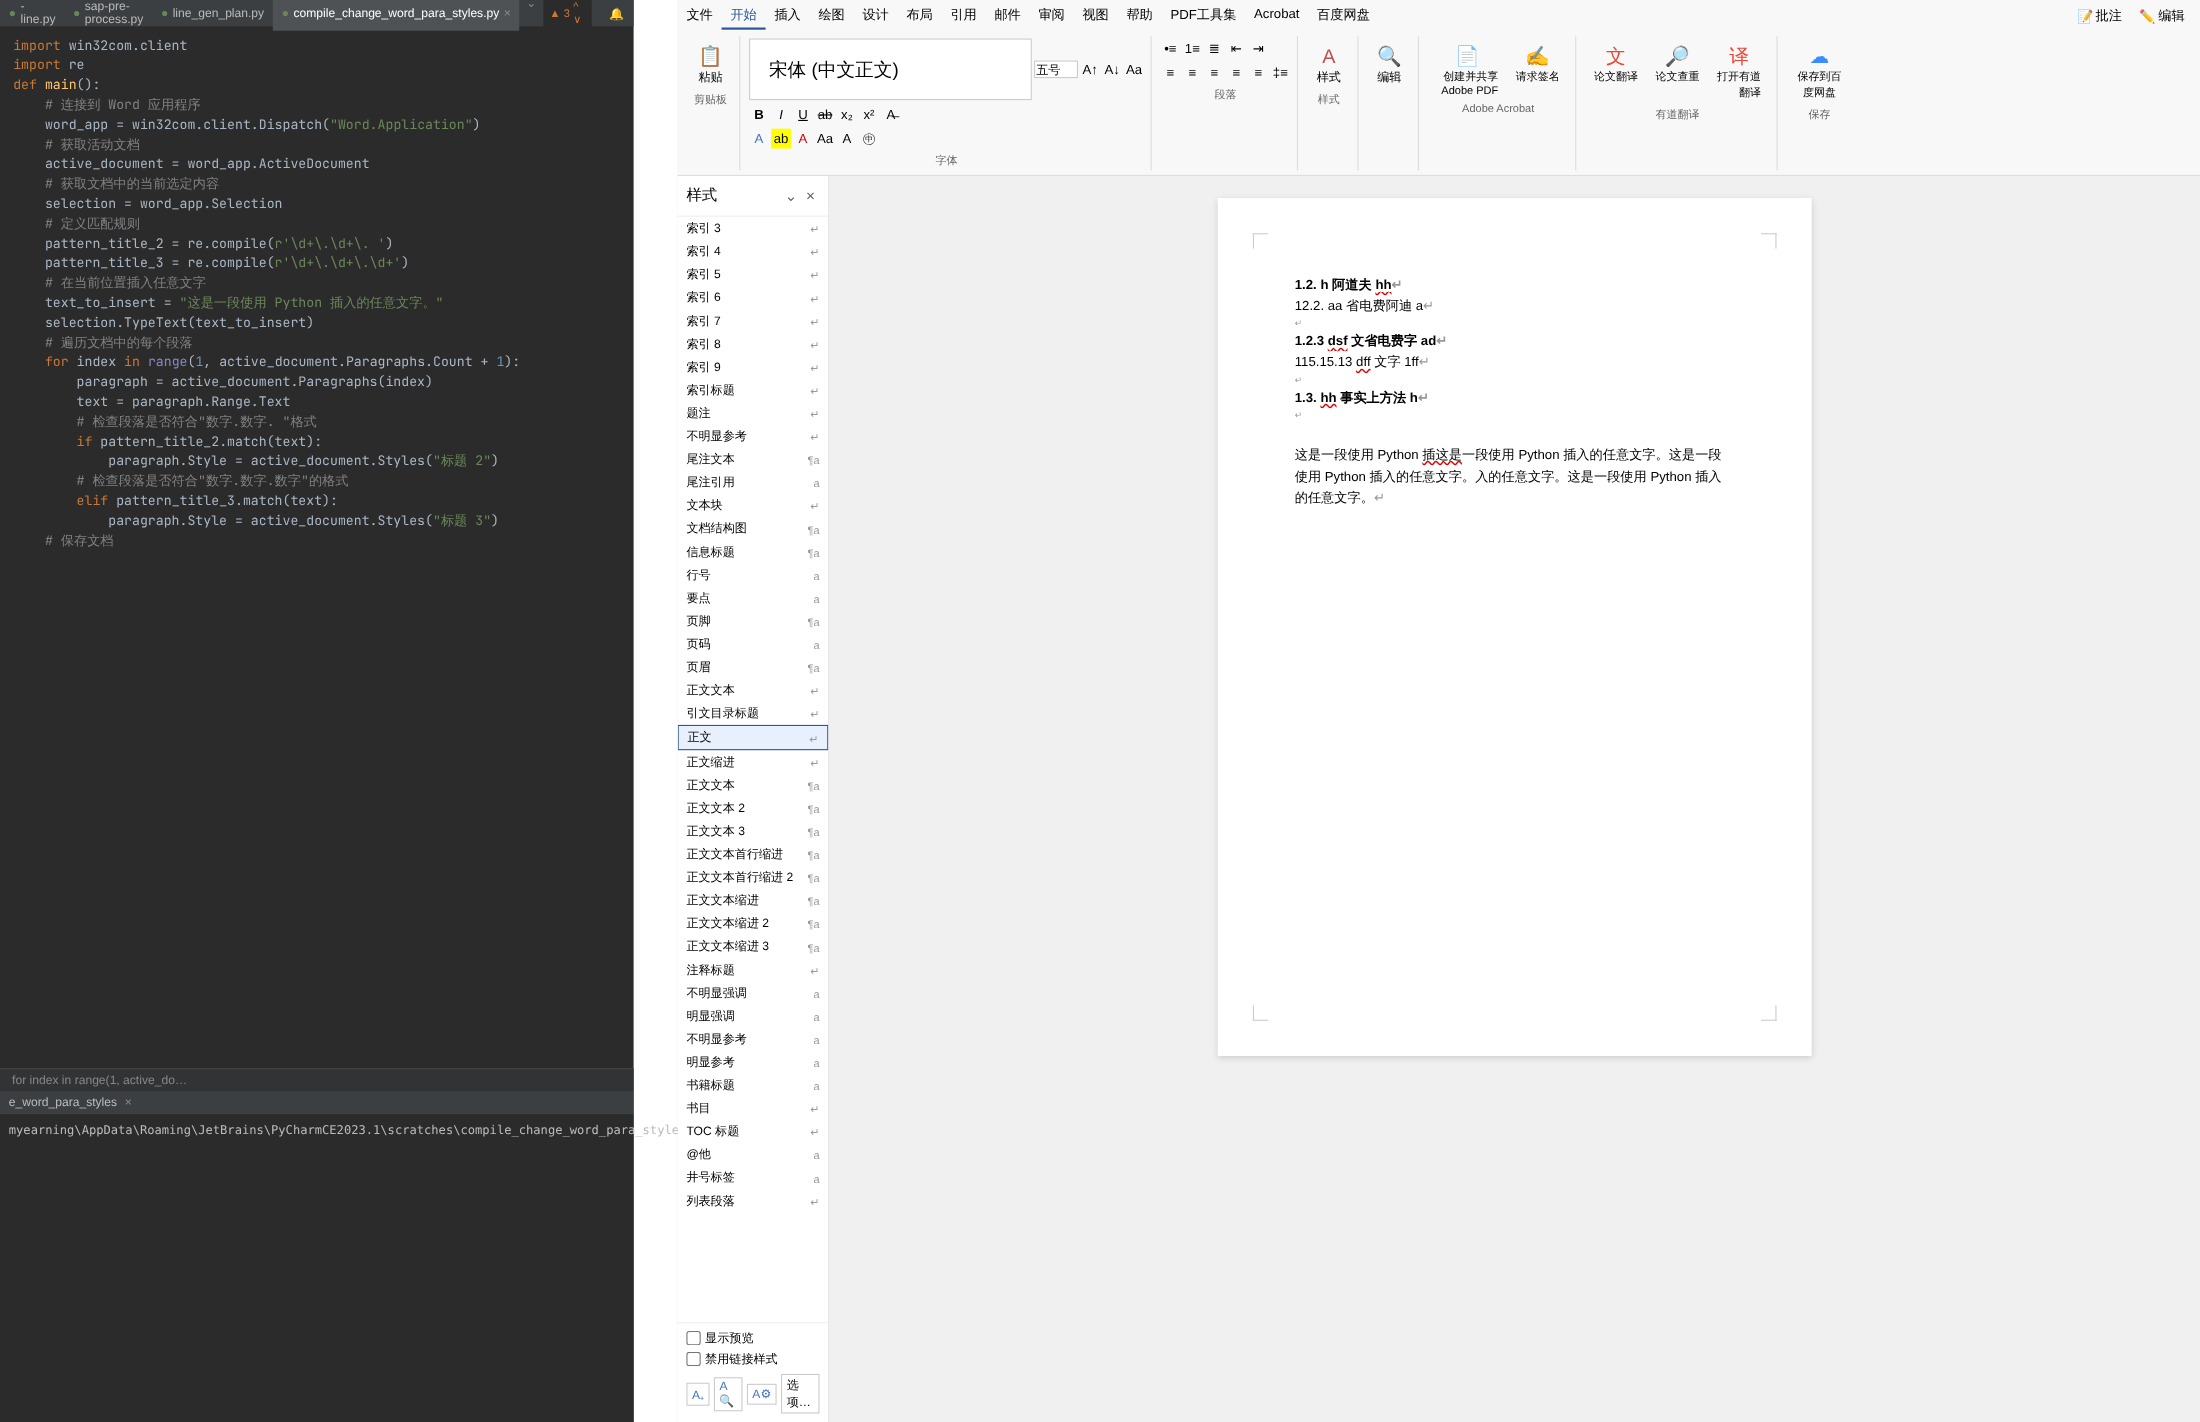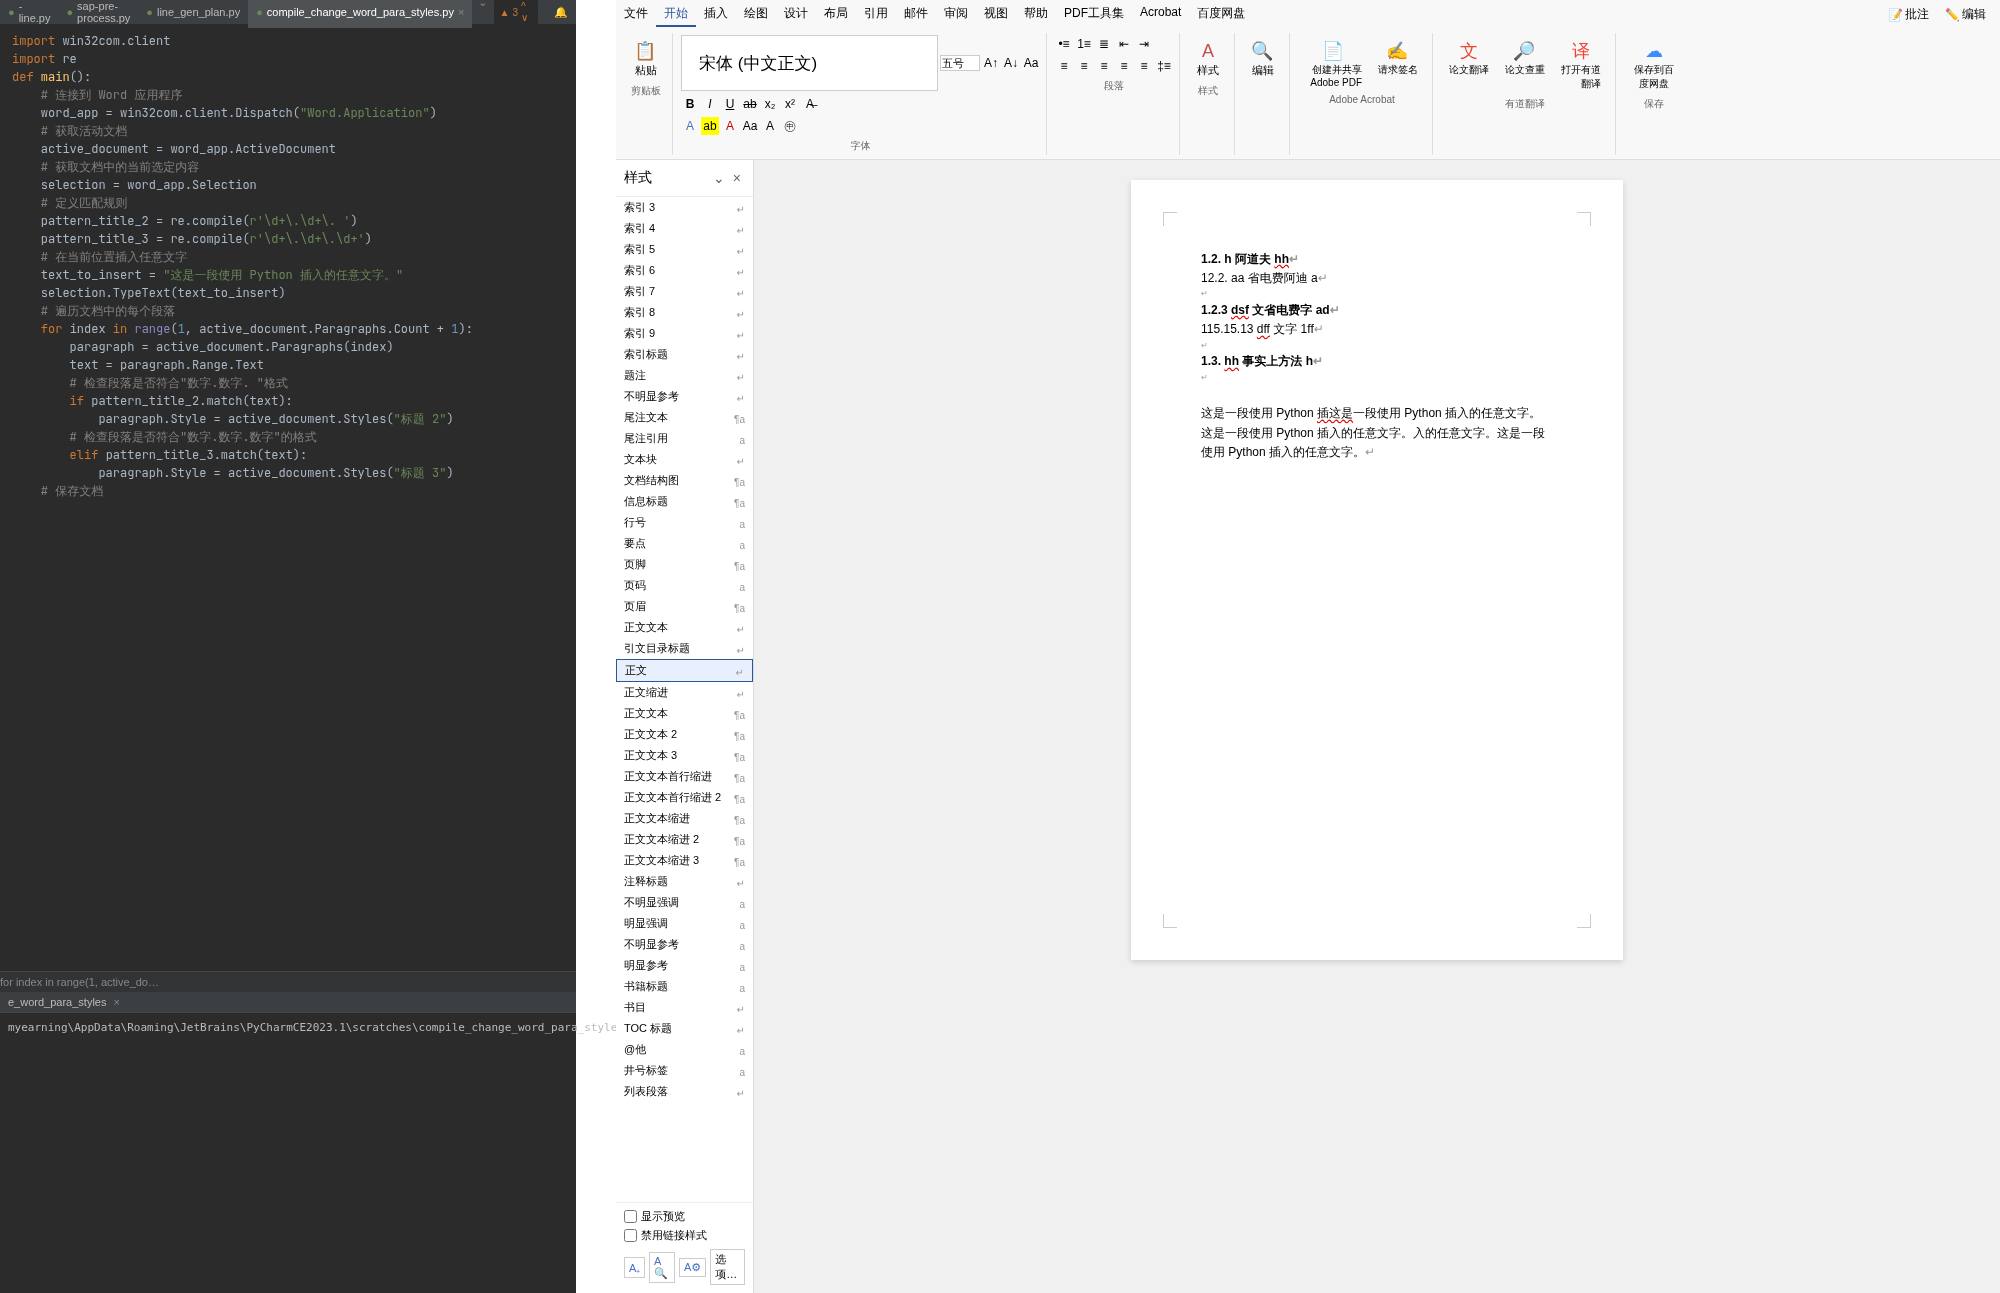--- a/index.html
+++ b/index.html
@@ -10,21 +10,21 @@
 .tab.active { background: #4e5254; color: #fff; }
 .tab .close { color: #888; }
 .warn-badge { margin-left: auto; margin-right: 8px; background: #2b2b2b; padding: 2px 6px; border-radius: 3px; font-size: 10px; color: #cc7832; display:flex; align-items:center; gap:3px;}
 .code-area { flex: 1; padding: 8px 12px; font-family: "JetBrains Mono", Consolas, monospace; font-size: 12px; line-height: 1.5; overflow: auto; white-space: pre; }
 .kw { color: #cc7832; }
 .fn { color: #ffc66d; }
 .str { color: #6a8759; }
 .cmt { color: #808080; }
 .num { color: #6897bb; }
 .bltn { color: #8888c6; }
-.breadcrumb { background: #313335; color: #888; padding: 4px 0; font-size: 11px; border-top: 1px solid #444; margin-top: 16px;}
+.breadcrumb { background: #313335; color: #888; padding: 4px 11px; font-size: 11px; border-top: 1px solid #444; margin-top: 16px;}
 .run-tab { background: #3c3f41; padding: 4px 8px; font-size: 11px; color: #bbb; border-bottom:1px solid #444;}
 .run-tab .close { color:#888; margin-left:4px;}
 .console { background: #2b2b2b; padding: 8px; font-family: Consolas, monospace; font-size: 11px; color: #bbb; height: 280px; }
 
 .right-panel { flex: 1; background: #f0f0f0; display: flex; flex-direction: column; margin-left: 40px; }
 .menu-bar { display: flex; background: #f8f8f8; padding: 2px 0; font-size: 12px; align-items:center;}
 .menu-item { padding: 3px 8px; cursor: pointer; }
 .menu-item.active { color: #2b579a; border-bottom: 2px solid #2b579a; }
 .menu-right { margin-left: auto; display:flex; gap:4px; padding-right:8px;}
 .menu-btn { padding:2px 6px; display:flex; align-items:center; gap:2px;}
@@ -48,21 +48,21 @@
 .style-item { display:flex; padding:3px 8px; font-size:11px; cursor:pointer; align-items:flex-end;}
 .style-item.selected { border:1px solid #2b579a; background:#e8f0fe;gap:16px;}
 .style-name { flex:1;}
 .style-mark { color:#999; font-size:10px;}
 .styles-footer { border-top:1px solid #eee; padding:4px; font-size:11px;}
 .styles-check { display:flex; align-items:center; gap:4px; padding:2px 4px;}
 .styles-btns { display:flex; gap:4px; padding:4px; align-items:center;}
 .tiny-btn { border:1px solid #ccc; padding:2px 4px; font-size:11px; cursor:pointer; background:#fff;}
 
 .doc-area { flex:1; background:#f0f0f0; overflow:auto; padding:20px 60px;}
-.page { background:#fff; width:492px; min-height:780px; margin:0 auto; box-shadow:0 2px 6px rgba(0,0,0,0.15); padding:70px 70px; font-size:12px; line-height:1.6; position:relative;}
+.page { background:#fff; width:540px; min-height:780px; margin:0 auto; box-shadow:0 2px 6px rgba(0,0,0,0.15); padding:70px 70px; font-size:12px; line-height:1.6; position:relative;}
 .corner { position:absolute; width:14px; height:14px; border-color:#ccc;}
 .corner.tl { top:32px; left:32px; border-left:1px solid #ccc; border-top:1px solid #ccc;}
 .corner.tr { top:32px; right:32px; border-right:1px solid #ccc; border-top:1px solid #ccc;}
 .corner.bl { bottom:32px; left:32px; border-left:1px solid #ccc; border-bottom:1px solid #ccc;}
 .corner.br { bottom:32px; right:32px; border-right:1px solid #ccc; border-bottom:1px solid #ccc;}
 .para-mark { color:#999;}
 .squiggle { text-decoration: underline wavy #d00;}
 .bold-h { font-weight:bold;}
 </style>
 </head>

